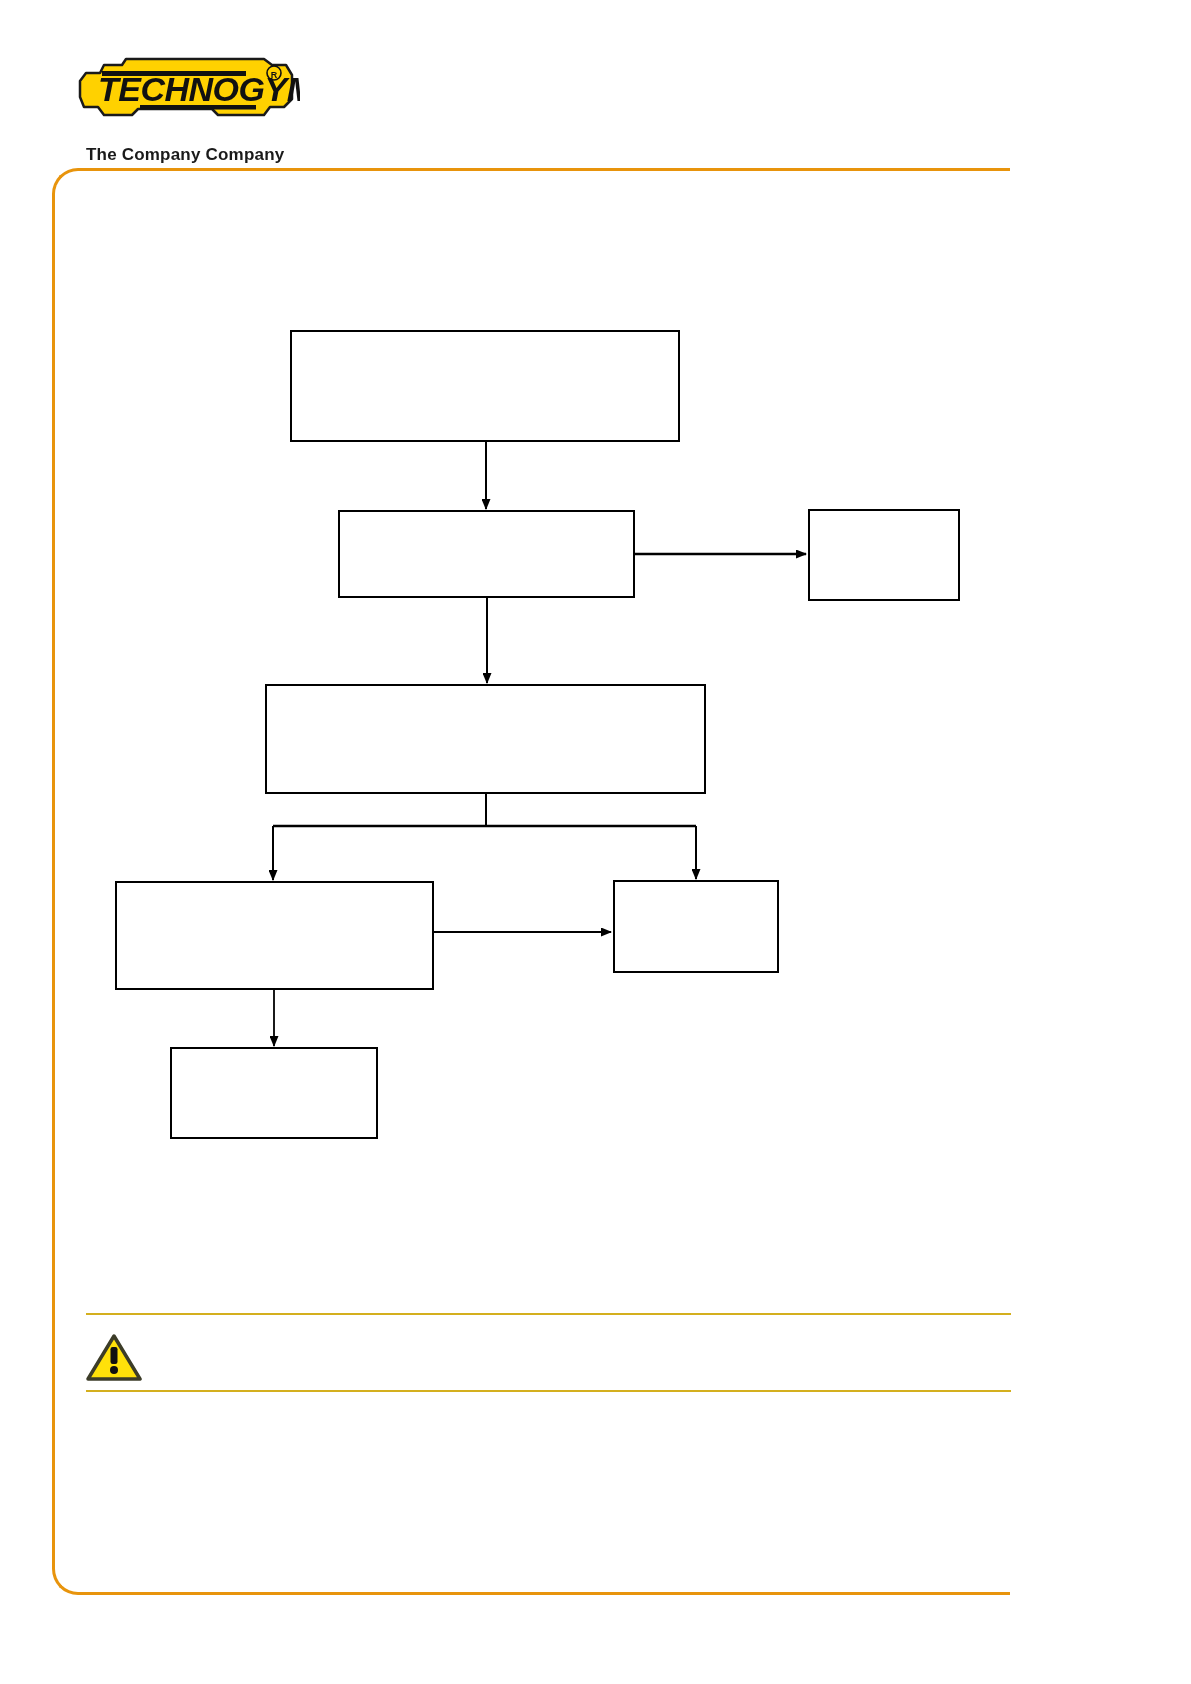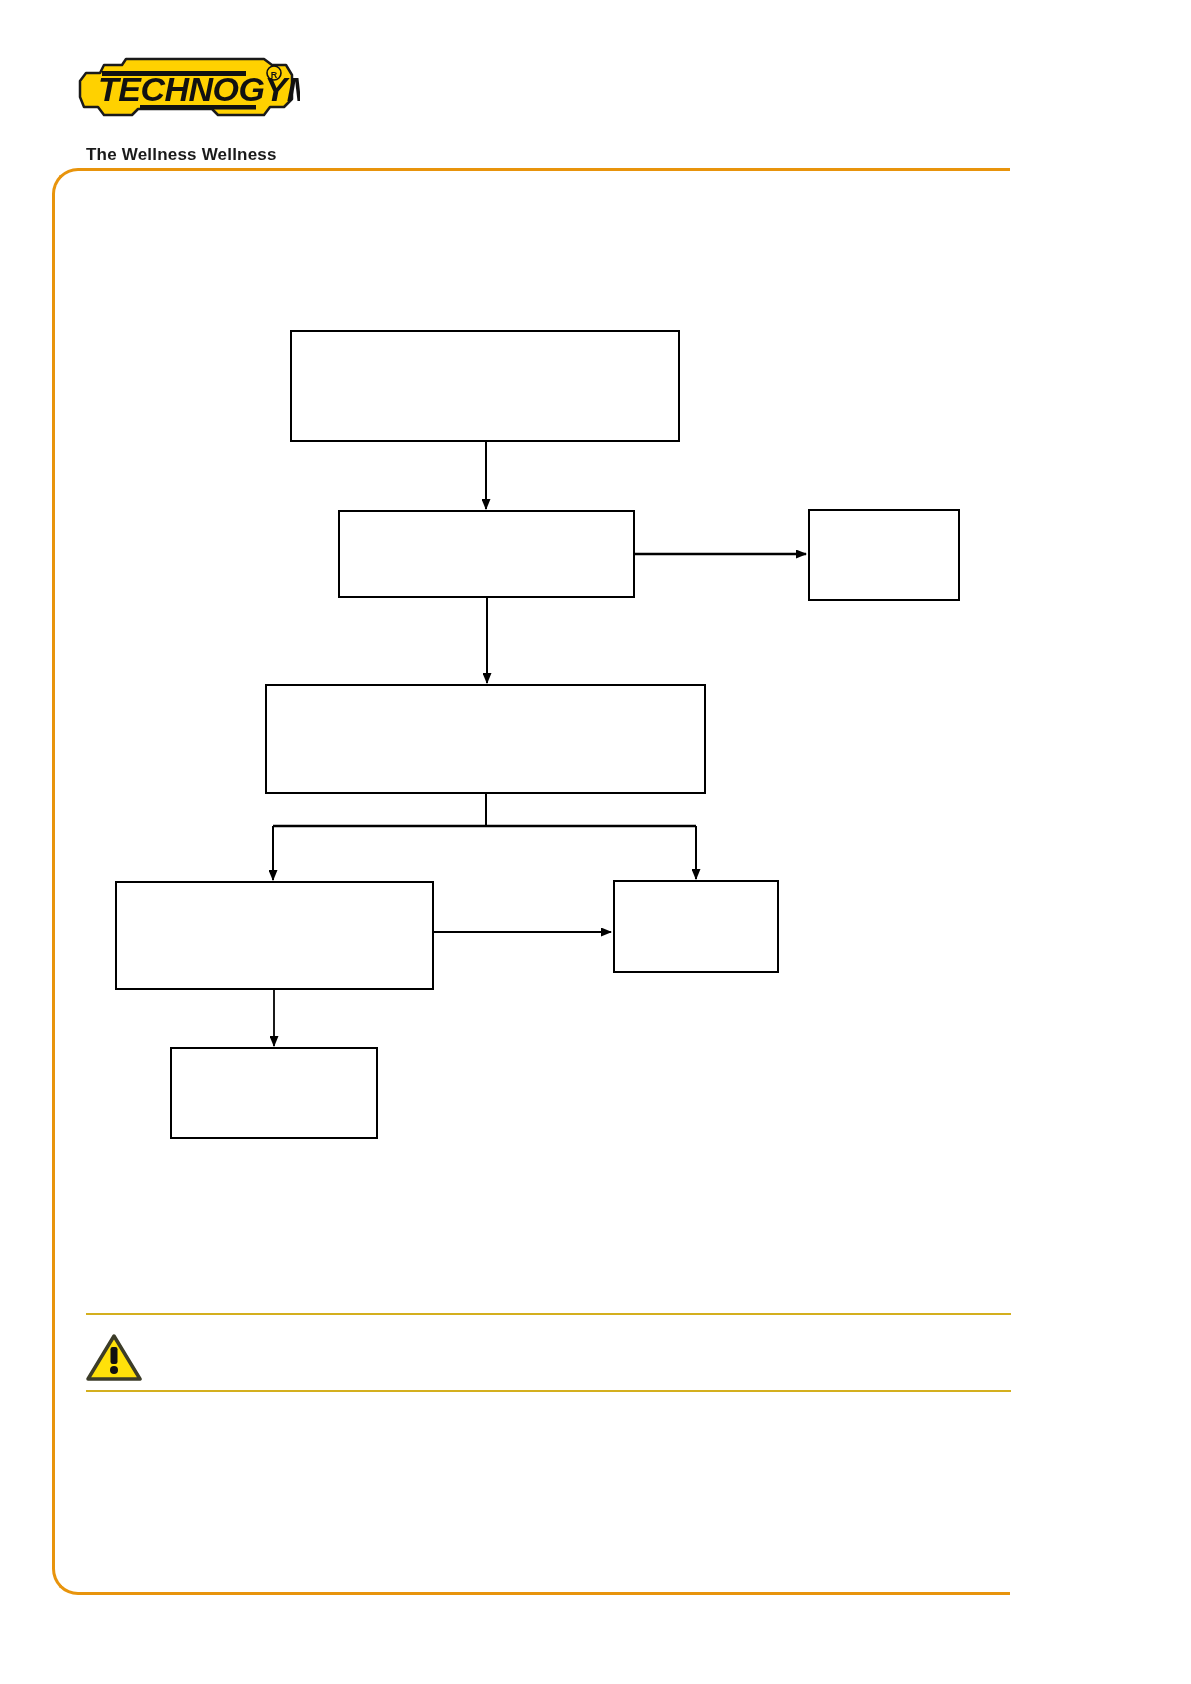--- a/index.html
+++ b/index.html
@@ -134,21 +134,21 @@
 
         <text x="20" y="48" font-family="'Liberation Sans', sans-serif" font-size="34" font-weight="bold" font-style="italic" fill="#111111" letter-spacing="-0.5">TECHNOGYM</text>
 
         <rect x="62" y="52" width="116" height="4.5" fill="#111111"></rect>
 
         <circle cx="196" cy="20" r="7" fill="none" stroke="#111111" stroke-width="1.6"></circle>
         <text x="196" y="24.5" text-anchor="middle" font-family="'Liberation Sans', sans-serif" font-size="9" font-weight="bold" fill="#111111">R</text>
       </svg>
     </div>
 
-    <div id="logo-tagline">The Wellness Wellness</div>
+    <div id="logo-tagline">The Company Company</div>
   </div>
 
   <div id="page-frame"></div>
 
   <div id="flowchart">
 
     <svg width="1191" height="1684" style="position:absolute;left:0;top:0;" aria-hidden="true">
       <defs>
         <marker id="ah" markerWidth="11" markerHeight="9" refX="10" refY="4.5" orient="auto" markerUnits="userSpaceOnUse">
           <path d="M0,0 L11,4.5 L0,9 z" fill="#000000"></path>

